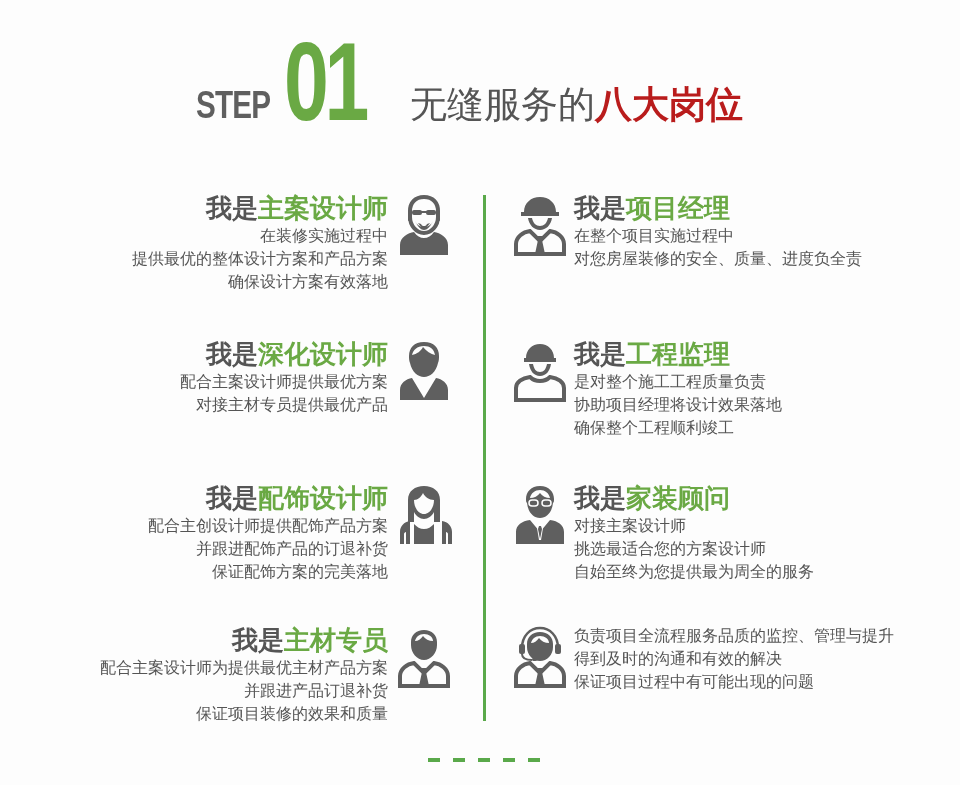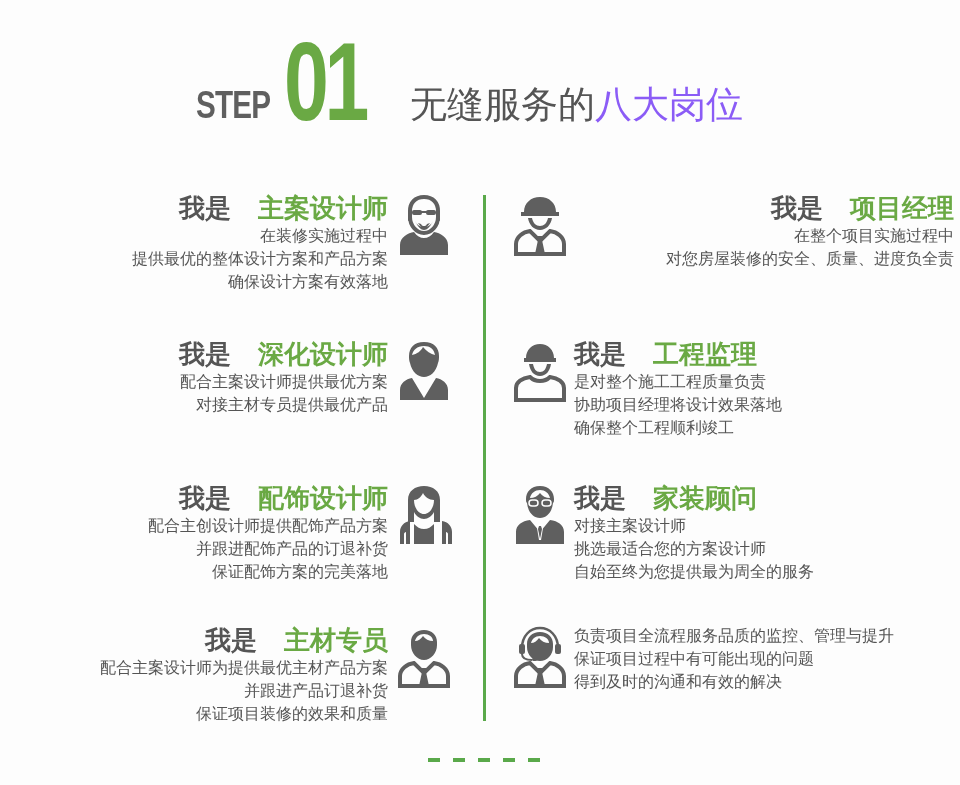--- a/index.html
+++ b/index.html
@@ -6,25 +6,25 @@
   body { width: 960px; height: 785px; position: relative; overflow: hidden;
          font-family: "DejaVu Sans", "Liberation Sans", sans-serif; color: #555; }
   .header { position: absolute; left: 0; top: 0; width: 828px; height: 150px; }
   .step-word { position: absolute; left: 196px; top: 84px; font-family: "Liberation Sans", sans-serif;
                font-weight: 700; font-size: 38px; color: #5f5f5f; letter-spacing: -1px;
                transform: scaleX(0.78); transform-origin: left top; }
   .step-num { position: absolute; left: 284px; top: 26px; font-family: "Liberation Sans", sans-serif;
               font-weight: 700; font-size: 112px; line-height: 112px; color: #6aa944; letter-spacing: -6px;
               transform: scaleX(0.72); transform-origin: left top; }
   .title { position: absolute; left: 410px; top: 80px; font-size: 37px; line-height: 50px; color: #555; white-space: nowrap; }
-  .title .hl { color: #8b5cf6; font-weight: 400; }
+  .title .hl { color: #b91c1c; font-weight: 700; }
   .divider { position: absolute; left: 483px; top: 195px; width: 3px; height: 526px; background: #5aa94a; }
   .card { position: absolute; }
   .card .heading { font-size: 26px; font-weight: 700; line-height: 32px; color: #555; white-space: nowrap; }
-  .card .heading .hl { color: #6aa944; margin-left: 27px; }
+  .card .heading .hl { color: #6aa944; }
   .card .desc { font-size: 16px; line-height: 23px; color: #555; white-space: nowrap; }
   .left .heading, .left .desc { text-align: right; }
   .left { right: 572px; width: 400px; }
   .right { left: 574px; width: 380px; }
   .icon { position: absolute; width: 56px; height: 64px; }
   .icon svg { width: 56px; height: 64px; display: block; }
   .dashes { position: absolute; left: 428px; top: 758px; display: flex; gap: 13px; }
   .dashes span { width: 12px; height: 4px; background: #5aa94a; display: block; }
 </style>
 </head>
@@ -109,21 +109,21 @@
 <div class="icon" style="left:512px;top:192px;">
   <svg viewBox="0 0 56 64">
       <g fill="#5f5f5f">
     <path d="M12 20c0-9 7-15 16-15s16 6 16 15h3v4H9v-4z"></path>
     <path d="M16 26c1 7 6 12 12 12s11-5 12-12h-4c-1 5-4 8-8 8s-7-3-8-8z"></path>
     <path d="M4 62V52c0-7 7-12 14-13l10 10 10-10c7 1 14 6 14 13v10z" fill="none" stroke="#5f5f5f" stroke-width="4"></path>
     <path d="M25 44h6l-1 4 3 14h-10l3-14z"></path>
   </g>
     </svg>
 </div>
-<div class="card right" style="top:192px;text-align:right;">
+<div class="card right" style="top:192px;">
   <div class="heading"><span>我是</span><span class="hl">项目经理</span></div>
   <div class="desc">在整个项目实施过程中</div>
   <div class="desc">对您房屋装修的安全、质量、进度负全责</div>
 </div>
 
 <div class="icon" style="left:512px;top:338px;">
   <svg viewBox="0 0 56 64">
       <g fill="#5f5f5f">
     <path d="M14 20c0-8 6-14 14-14s14 6 14 14h2v4H12v-4z"></path>
     <path d="M17 26c1 7 5 12 11 12s10-5 11-12h-4c-1 5-3 8-7 8s-6-3-7-8z"></path>
@@ -166,22 +166,22 @@
     <path d="M28 8c-8 0-13 5-13 12v3c0 8 6 14 13 14s13-6 13-14v-3c0-7-5-12-13-12zm0 4c5 0 9 3 9 7-4 0-8-2-10-5-2 3-5 5-8 5 1-4 4-7 9-7z"></path>
     <path d="M10 30c0 4 4 6 10 6" fill="none" stroke="#5f5f5f" stroke-width="2"></path>
         <rect x="20" y="34" width="5" height="3" rx="1.5"></rect>
     <path d="M4 62V52c0-7 7-12 14-13l10 10 10-10c7 1 14 6 14 13v10z" fill="none" stroke="#5f5f5f" stroke-width="4"></path>
     <path d="M25 44h6l-1 4 3 14h-10l3-14z"></path>
   </g>
     </svg>
 </div>
 <div class="card right" style="top:624px;">
   <div class="desc">负责项目全流程服务品质的监控、管理与提升</div>
+  <div class="desc">得到及时的沟通和有效的解决</div>
   <div class="desc">保证项目过程中有可能出现的问题</div>
-  <div class="desc">得到及时的沟通和有效的解决</div>
 </div>
 
 <div class="dashes">
   <span></span>
   <span></span>
   <span></span>
   <span></span>
   <span></span>
 </div>
 

